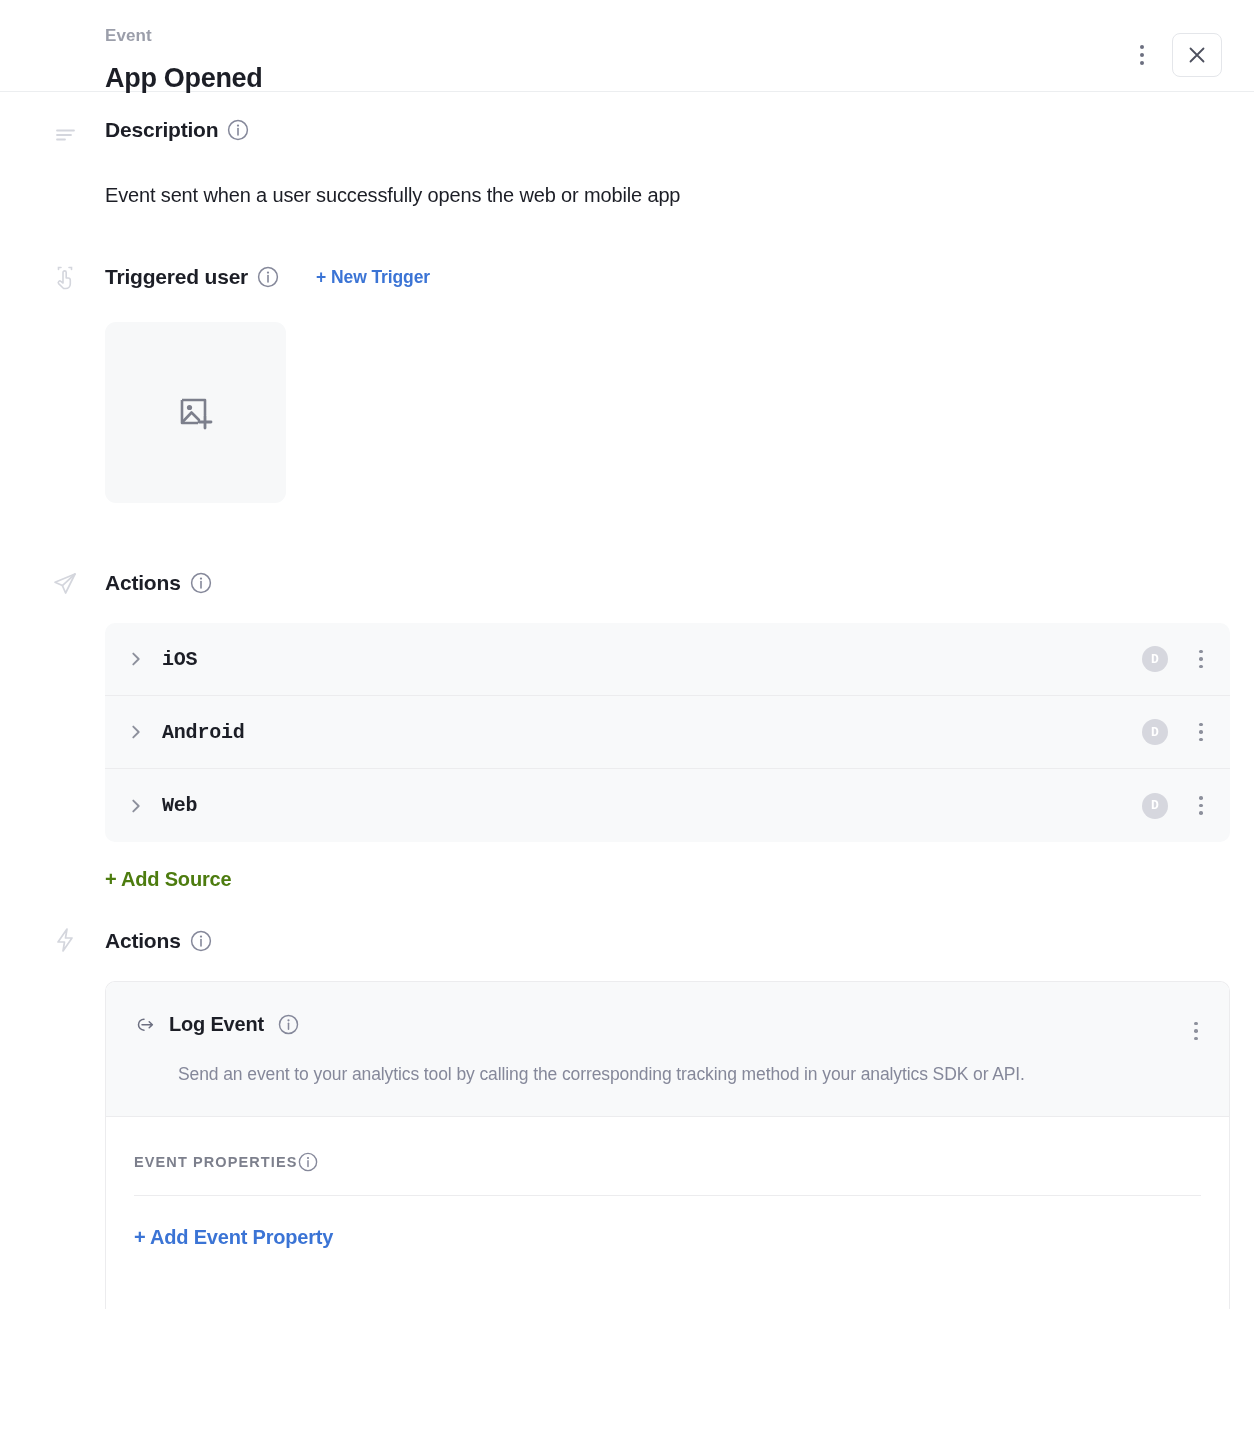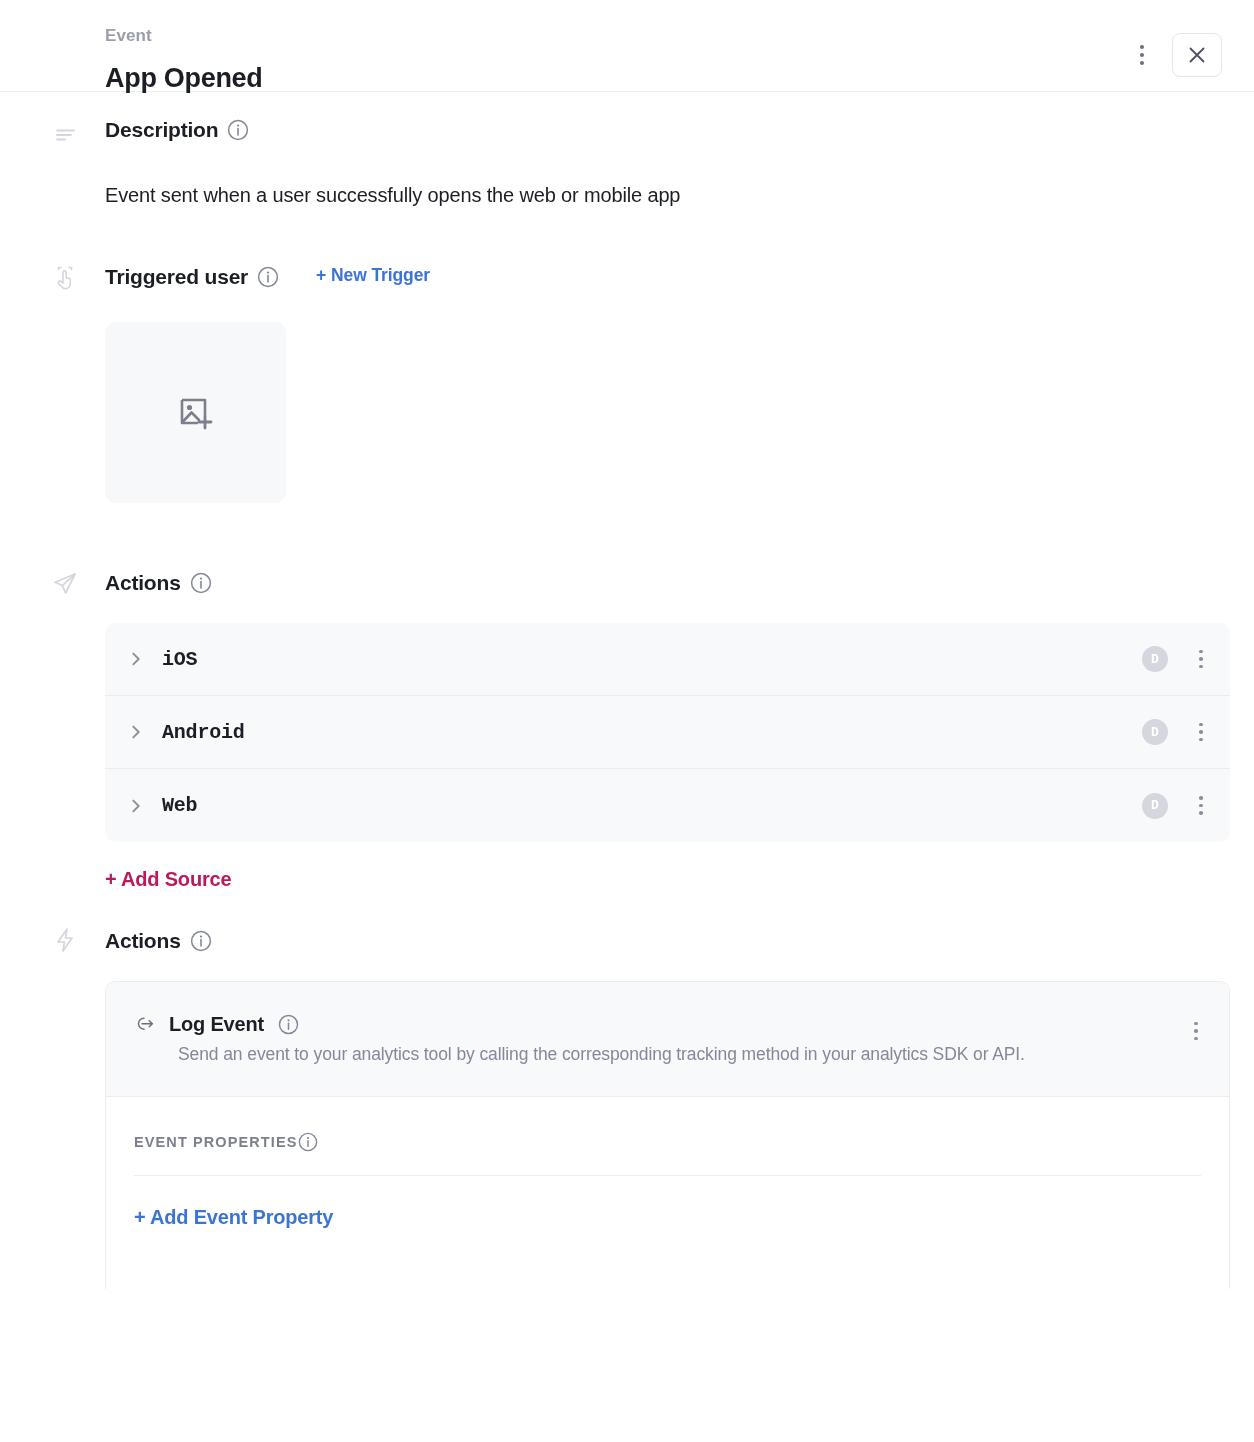--- a/index.html
+++ b/index.html
@@ -50,21 +50,21 @@
   
   .body-wrap { position: relative; padding-bottom: 40px; }
 
   .section { position: relative; }
   .rail-icon {
     position: absolute; left: 48px; width: 34px; height: 34px;
     display: flex; align-items: center; justify-content: center;
     color: #d4d6dd;
   }
   .sec-head {
-    display: flex; gap: 8px;
+    display: flex; align-items: center; gap: 8px;
     margin-left: 105px;
   }
   .sec-title {
     font-size: 21px; font-weight: 700; color: #1c1e26; letter-spacing: -.2px;
   }
   .small-caps {
     font-size: 14.5px; font-weight: 700; color: #7c7f8c;
     letter-spacing: 1.1px;
   }
   .info-ico { flex: 0 0 auto; display: block; }
@@ -117,46 +117,46 @@
   .row-kebab {
     width: 22px; height: 30px; display: flex; flex-direction: column;
     align-items: center; justify-content: center; gap: 4px; cursor: pointer;
   }
   .row-kebab i {
     width: 3.5px; height: 3.5px; border-radius: 50%; background: #8d909c;
     display: block;
   }
   .add-source {
     margin-left: 105px; margin-top: 26px;
-    font-size: 20px; font-weight: 700; color: #be185d; cursor: pointer;
+    font-size: 20px; font-weight: 700; color: #4d7c0f; cursor: pointer;
     letter-spacing: -.2px;
   }
 
   
   .action-card {
     margin: 28px 24px 0 105px;
     border: 1px solid #ececee;
     border-radius: 10px 10px 0 0;
     border-bottom: none;
     overflow: hidden;
     background: #fff;
   }
   .action-head {
     background: #f8f9fa;
     padding: 31px 20px 28px 28px;
     position: relative;
     border-bottom: 1px solid #ececee;
   }
-  .action-head-top { display: flex; align-items: flex-start; gap: 13px; }
+  .action-head-top { display: flex; align-items: center; gap: 13px; }
   .action-ico { color: #6c6f80; display: flex; flex: 0 0 auto; }
   .action-title {
     font-size: 20px; font-weight: 700; color: #1c1e26; letter-spacing: -.2px;
   }
   .action-desc {
-    margin-left: 44px; margin-top: 4px; max-width: 930px;
+    margin-left: 44px; margin-top: 24px; max-width: 930px;
     font-size: 17.5px; line-height: 1.62; color: #85889a;
     letter-spacing: -.1px;
   }
   .action-kebab { position: absolute; right: 22px; top: 34px; }
   .action-body { padding: 34px 28px 0 28px; }
   .props-head { display: flex; align-items: center; }
   .props-rule { height: 1px; background: #ececee; margin-top: 22px; }
   .add-prop {
     margin-top: 30px; font-size: 20px; font-weight: 700;
     color: #3b74d5; cursor: pointer; letter-spacing: -.2px;

